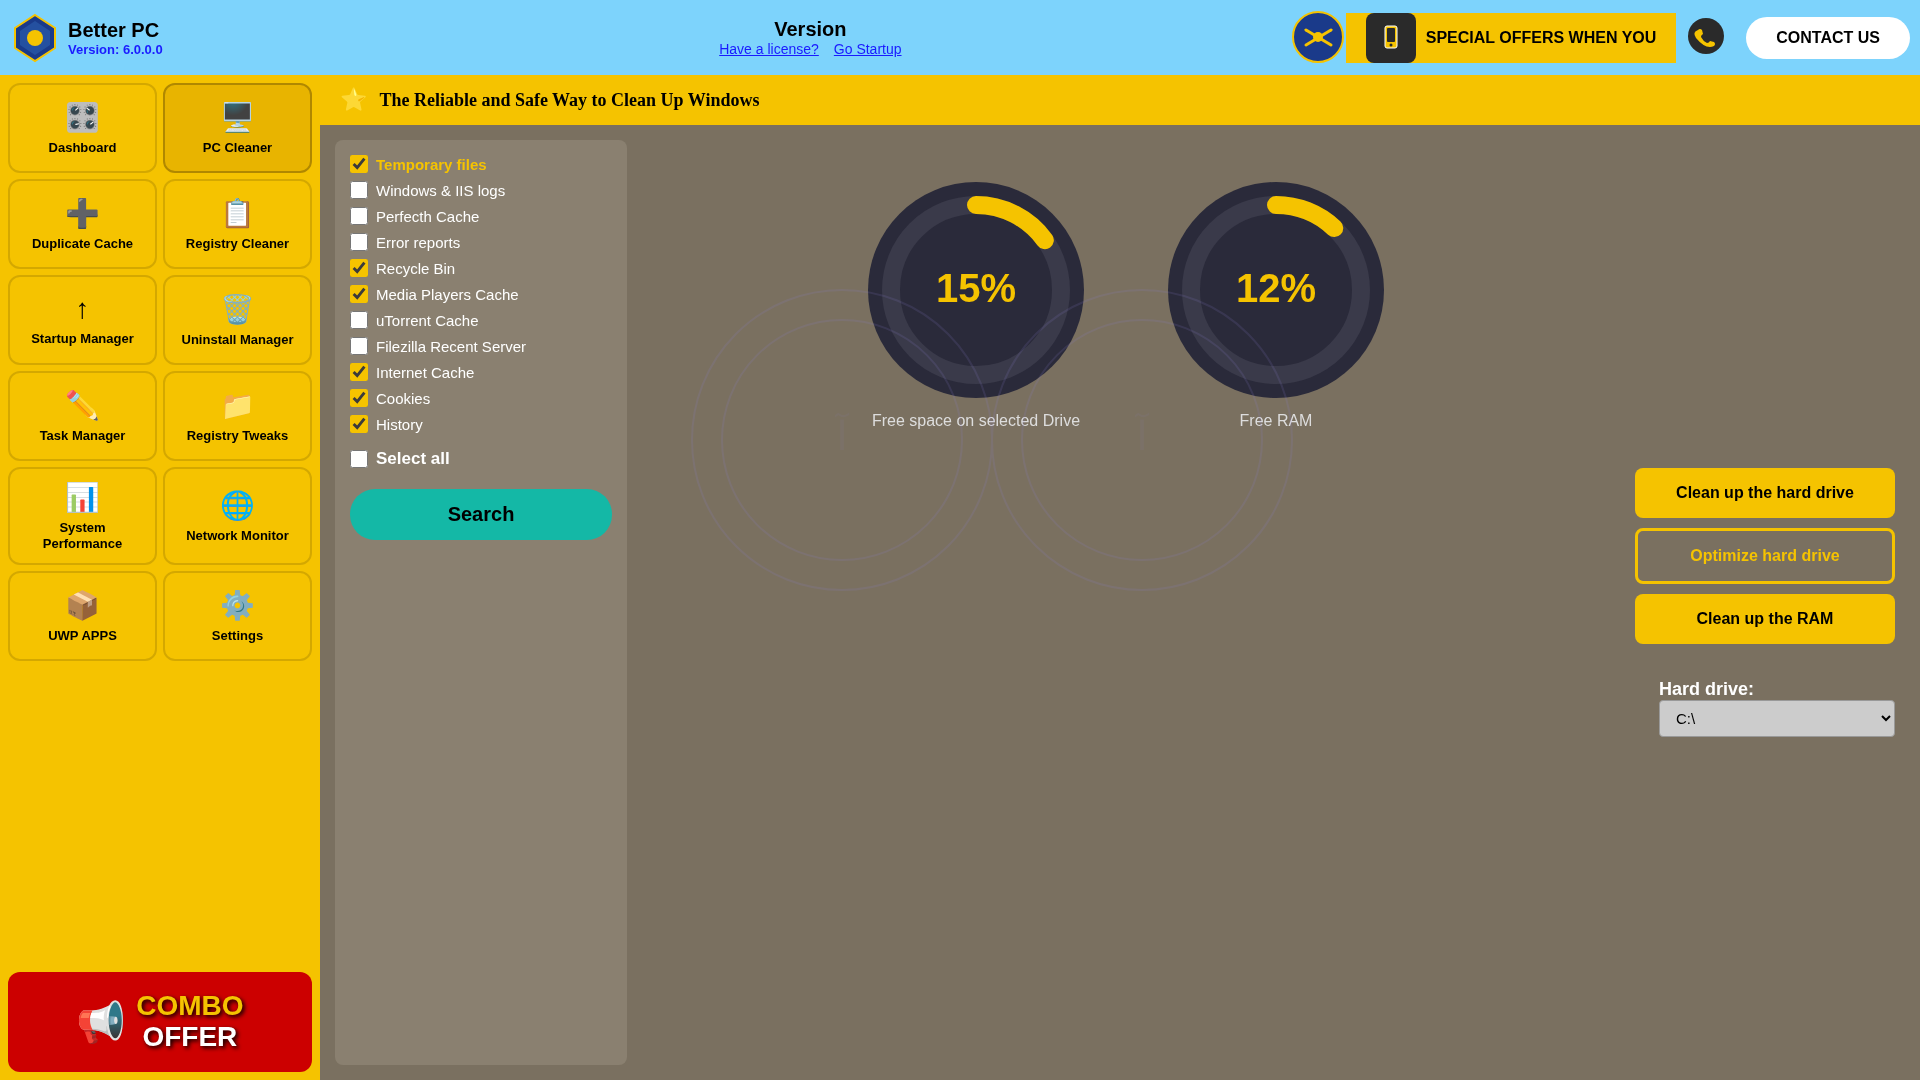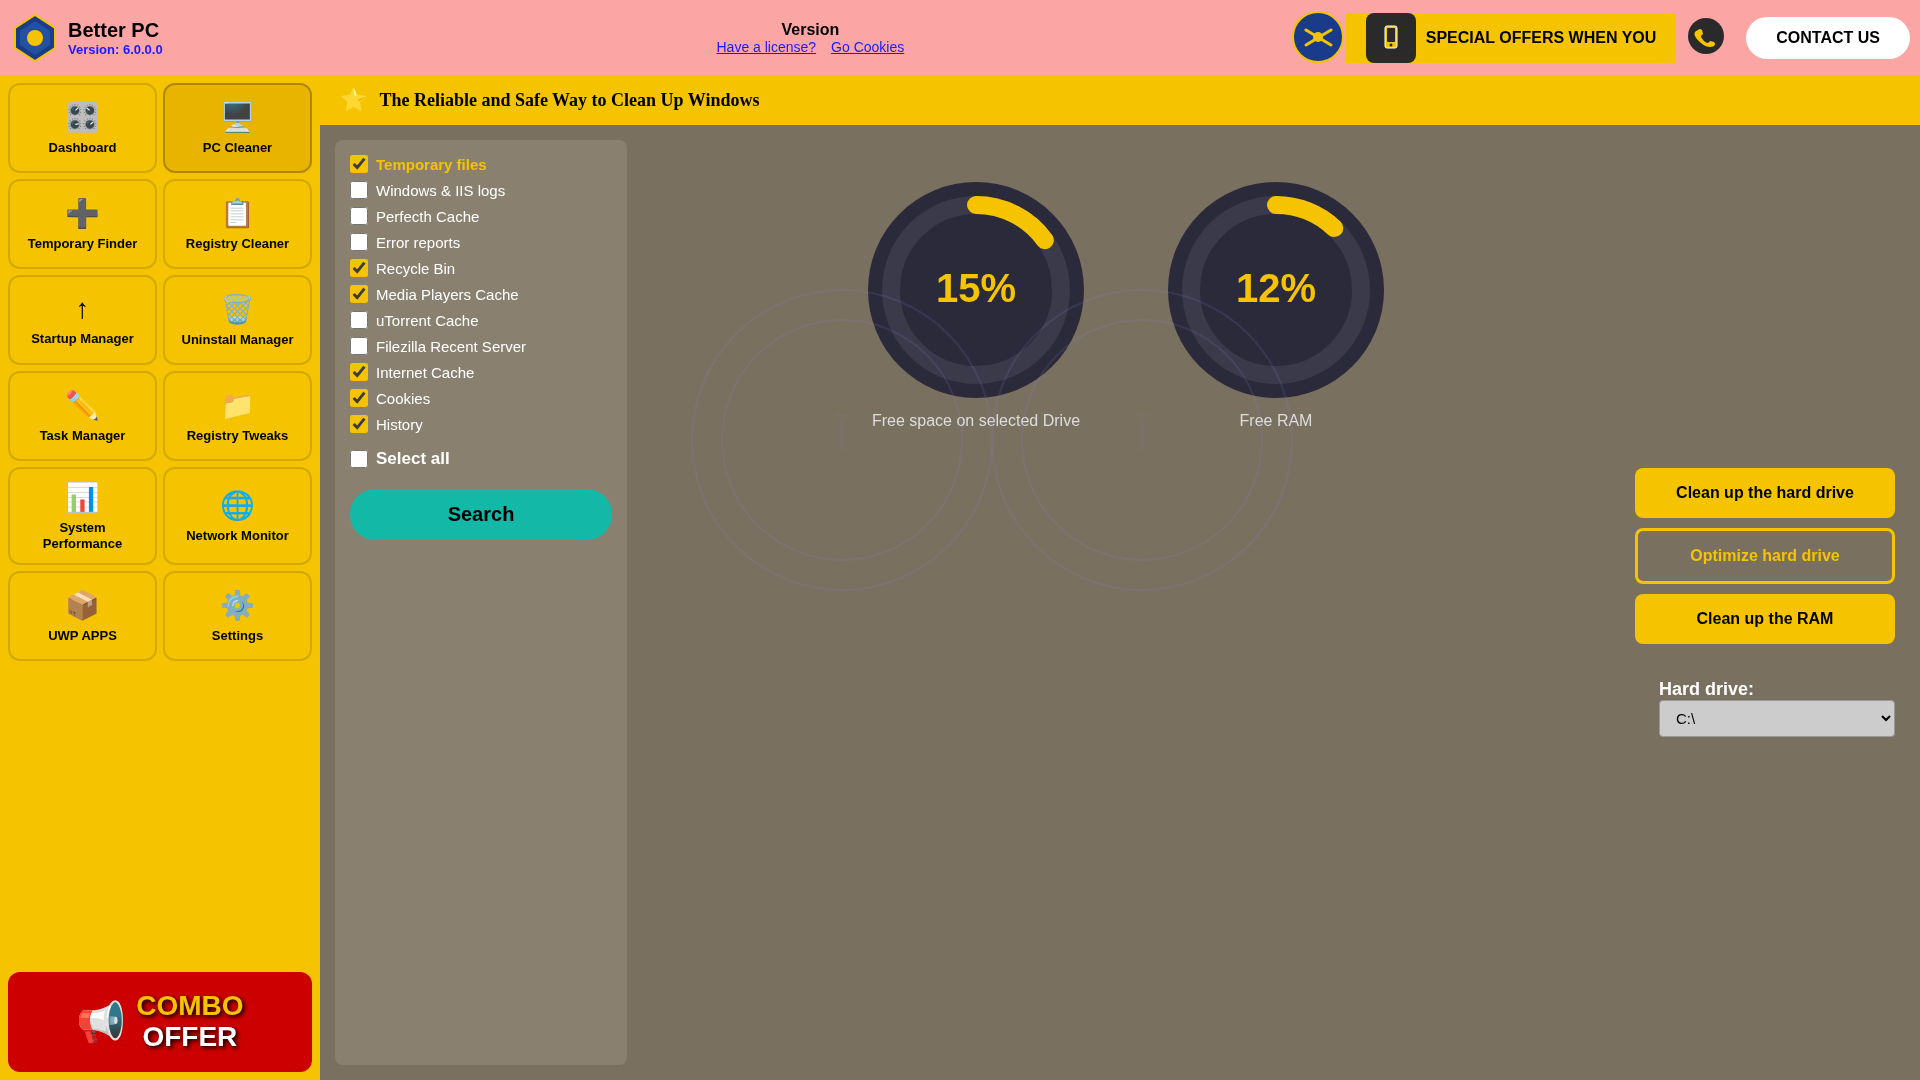--- a/index.html
+++ b/index.html
@@ -2,21 +2,21 @@
 <html><head>
   <meta charset="utf-8">
   <style>
     * { box-sizing: border-box; margin: 0; padding: 0; }
     body { font-family: Arial, sans-serif; background: #2a2a2a; width: 1920px; height: 1080px; overflow: hidden; }
 
     
     .header {
       display: flex;
       align-items: center;
-      background: #fca5a5;
+      background: #7dd3fc;
       height: 75px;
       padding: 0 10px;
       gap: 0;
     }
     .header-logo {
       display: flex;
       align-items: center;
       gap: 8px;
       width: 320px;
       flex-shrink: 0;
@@ -296,24 +296,24 @@
         <circle cx="25" cy="25" r="8" fill="#f5c300"></circle>
       </svg>
     </div>
     <div class="logo-text">
       <span class="logo-title">Better PC</span>
       <span class="logo-version">Version: 6.0.0.0</span>
     </div>
   </div>
 
   <div class="header-middle">
-    <span style="font-size:16px;font-weight:bold;color:#000;">Version</span>
+    <span style="font-size:20px;font-weight:bold;color:#000;">Version</span>
     <div class="header-links">
       <a>Have a license?</a>
-      <a>Go Cookies</a>
+      <a>Go Startup</a>
     </div>
   </div>
 
   <div class="header-tools-icon">
     <svg width="55" height="55" viewBox="0 0 55 55">
       <circle cx="27" cy="27" r="25" fill="#1a3a8a" stroke="#f5c300" stroke-width="2"></circle>
       <line x1="15" y1="20" x2="40" y2="35" stroke="#f5c300" stroke-width="3" stroke-linecap="round"></line>
       <line x1="40" y1="20" x2="15" y2="35" stroke="#f5c300" stroke-width="3" stroke-linecap="round"></line>
       <circle cx="27" cy="27" r="5" fill="#f5c300"></circle>
     </svg>
@@ -349,21 +349,21 @@
       <span class="nav-btn-label">Dashboard</span>
     </div>
         <div class="nav-btn active">
       <span class="nav-btn-icon">🖥️</span>
       <span class="nav-btn-label">PC Cleaner</span>
     </div>
       </div>
       <div class="sidebar-row">
         <div class="nav-btn">
       <span class="nav-btn-icon">➕</span>
-      <span class="nav-btn-label">Temporary Finder</span>
+      <span class="nav-btn-label">Duplicate Cache</span>
     </div>
         <div class="nav-btn">
       <span class="nav-btn-icon">📋</span>
       <span class="nav-btn-label">Registry Cleaner</span>
     </div>
       </div>
       <div class="sidebar-row">
         <div class="nav-btn">
       <span class="nav-btn-icon">↑</span>
       <span class="nav-btn-label">Startup Manager</span>

